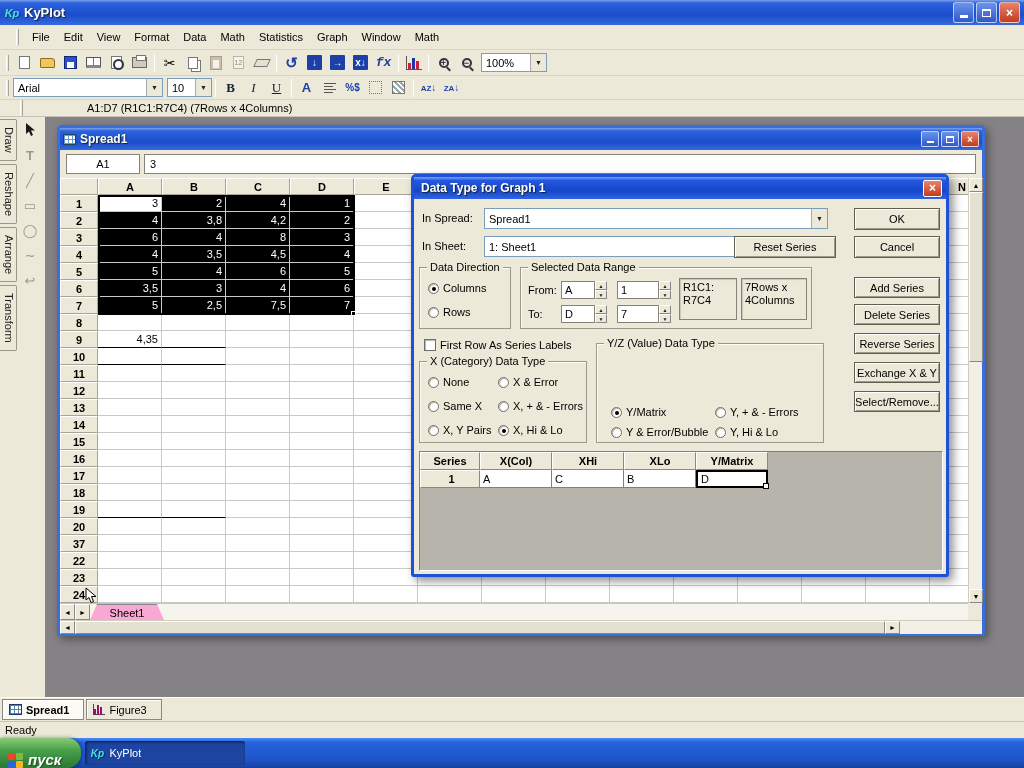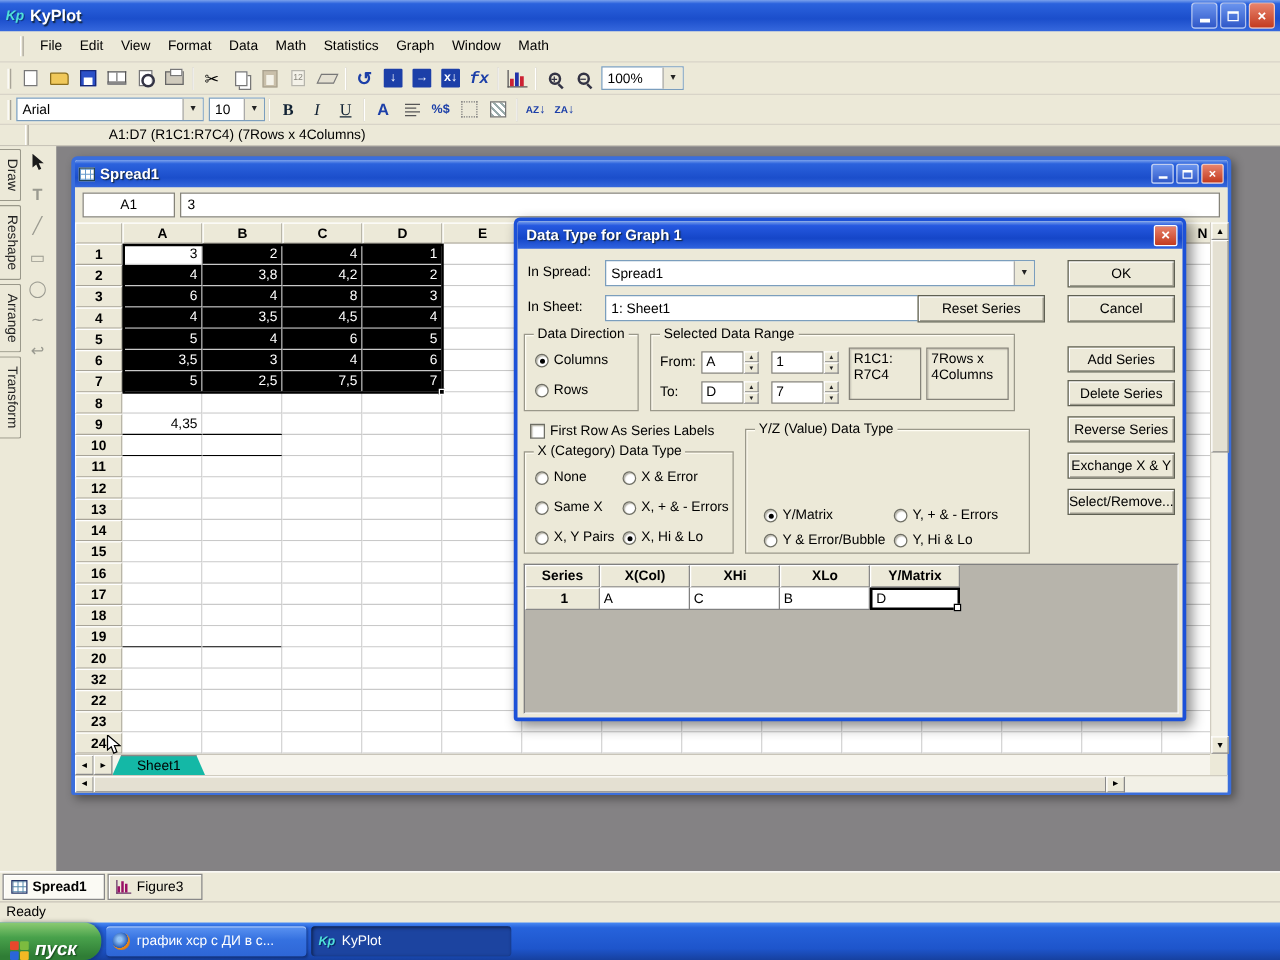--- a/index.html
+++ b/index.html
@@ -88,21 +88,21 @@
   .gcell.act{background:#fff;color:#000}
   .gcell.bline{border-bottom:1px solid #000}
   .selrect{left:38px;top:17px;width:257px;height:120px;border:2px solid #000;pointer-events:none}
   .selhandle{left:291px;top:133px;width:5px;height:5px;background:#000;border:1px solid #fff}
   .vscroll{left:908px;top:50px;width:14px;height:425px;background:#F2F0E6;border-left:1px solid #d0ccc0}
   .varr{width:14px;height:14px;background:#ECE9D8;border:1px solid;border-color:#fff #888 #888 #fff;font-size:7px;display:flex;align-items:center;justify-content:center}
   .vthumb{left:0;top:14px;width:14px;height:170px;background:#E4E0D2;border:1px solid;border-color:#fff #888 #888 #fff}
   .varr.dn{position:absolute;bottom:0}
   .tabbar{left:0;top:475px;width:908px;height:17px;background:#F6F4EC;border-top:1px solid #c8c4b8;display:flex;align-items:stretch}
   .navbtn{width:15px;background:#ECE9D8;border:1px solid;border-color:#fff #888 #888 #fff;font-size:7px;display:flex;align-items:center;justify-content:center}
-  .sheettab{width:74px;background:#14b8a6;clip-path:polygon(0 100%,7px 0,calc(100% - 7px) 0,100% 100%);display:flex;align-items:center;justify-content:center;border-top:1px solid #888}
+  .sheettab{width:74px;background:#f9a8d4;clip-path:polygon(0 100%,7px 0,calc(100% - 7px) 0,100% 100%);display:flex;align-items:center;justify-content:center;border-top:1px solid #888}
   .hscroll{left:0;top:492px;width:922px;height:14px;background:#F2F0E6;border-top:1px solid #d0ccc0;display:flex}
   .harr{width:15px;height:13px;background:#ECE9D8;border:1px solid;border-color:#fff #888 #888 #fff;font-size:7px;display:flex;align-items:center;justify-content:center}
   .hthumb{width:810px;height:13px;background:#E4E0D2;border:1px solid;border-color:#fff #888 #888 #fff}
 
   
   .dlg{left:366px;top:57px;width:538px;height:403px;border:3px solid #1C51D8;border-radius:5px 5px 3px 3px;background:#ECE9D8;box-shadow:4px 4px 10px rgba(0,0,0,.45);z-index:50}
   .dlg-title{height:22px;background:linear-gradient(180deg,#7AA1EC 0%,#2558E0 16%,#1546C8 62%,#3064E0 100%);display:flex;align-items:center;padding:0 4px;color:#fff;border-radius:2px 2px 0 0}
   .dlg-title .t-label{font-weight:bold;font-size:12px;margin-left:3px;text-shadow:1px 1px 1px #123}
   .dlg-close{margin-left:auto;width:19px;height:17px;border-radius:2px;border:1px solid #fff;background:linear-gradient(180deg,#E8836C,#C33B1F);color:#fff;font-weight:bold;font-size:12px;display:flex;align-items:center;justify-content:center}
   .dlg-body{position:absolute;left:0;top:22px;width:532px;height:378px}
@@ -654,21 +654,21 @@
           <div class="gcell"></div>
           <div class="gcell"></div>
           <div class="gcell"></div>
           <div class="gcell"></div>
           <div class="gcell"></div>
           <div class="gcell"></div>
           <div class="gcell"></div>
           <div class="gcell"></div>
           <div class="gcell"></div>
           <div class="gcell"></div>
-          <div class="ghdr">32</div>
+          <div class="ghdr">37</div>
           <div class="gcell"></div>
           <div class="gcell"></div>
           <div class="gcell"></div>
           <div class="gcell"></div>
           <div class="gcell"></div>
           <div class="gcell"></div>
           <div class="gcell"></div>
           <div class="gcell"></div>
           <div class="gcell"></div>
           <div class="gcell"></div>
@@ -918,22 +918,18 @@
   <div class="startbtn">
     <span class="flag">
       <span style="background:#e8472c"></span>
         <span style="background:#7cbb3f"></span>
         <span style="background:#2a66d8"></span>
         <span style="background:#f2b824"></span>
     </span>
     <span>пуск</span>
   </div>
   <div id="tasks" style="display:flex;align-items:center">
-      <div class="task">
-        <span class="ticon-firefox"></span>
-        <span class="tlabel">график хср с ДИ в с...</span>
-      </div>
       <div class="task task-act">
         <span class="ticon-kyplot">Kp</span>
         <span class="tlabel">KyPlot</span>
       </div>
     </div>
 </div>
 
 </body></html>

